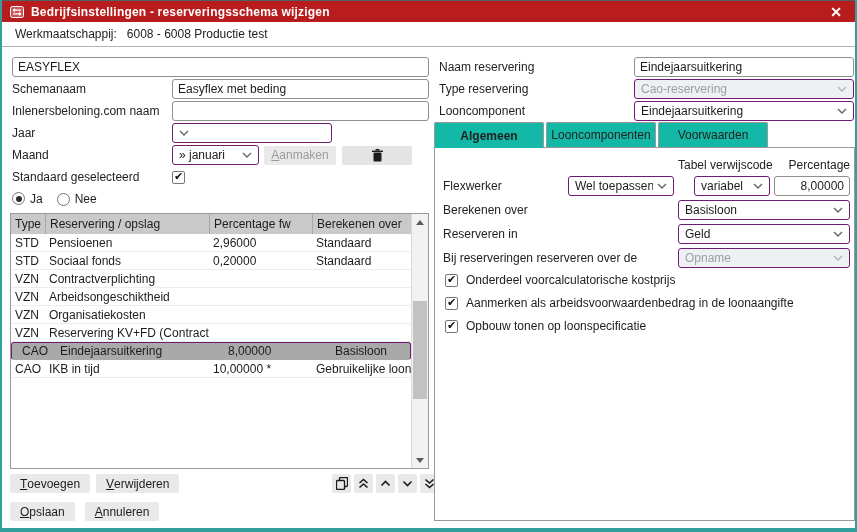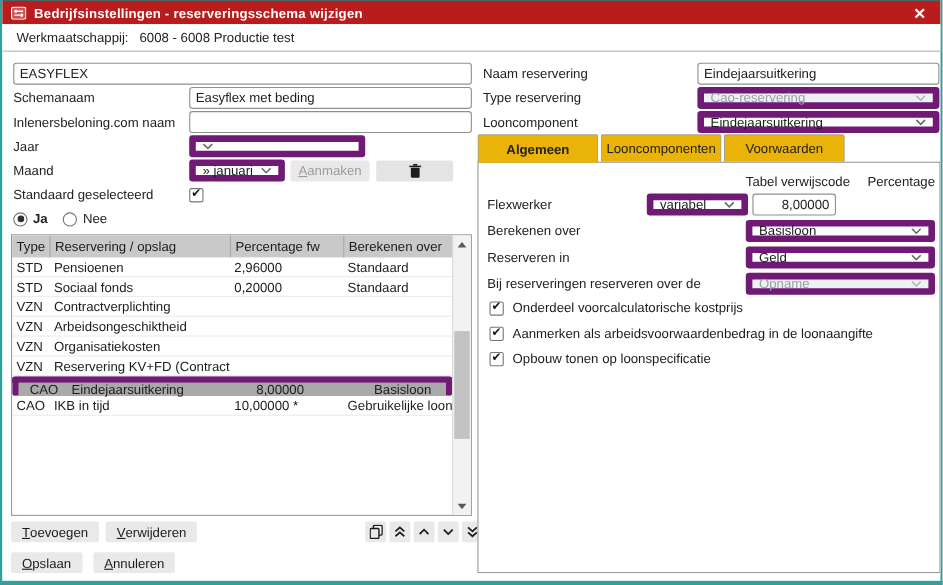--- a/index.html
+++ b/index.html
@@ -24,21 +24,21 @@
     display:flex; align-items:center; padding-left:13px; gap:10px; color:#222;
   }
 
   
   .tinput {
     height:20px; border:1px solid #8f8f8f; border-radius:3px; background:#fff;
     font-family:"Liberation Sans", sans-serif; font-size:12px; color:#1c1c1c;
     padding:0 5px; outline:none;
   }
   .sel {
-    height:20px; border:6px solid #701a75; border-radius:3px; background:#fff;
+    height:20px; border:1px solid #701a75; border-radius:3px; background:#fff;
     display:flex; align-items:center; padding:0 6px; gap:4px; cursor:default;
   }
   .sel .sv { flex:1; white-space:nowrap; overflow:hidden; }
   .sel svg { flex:none; }
   .sel.disabled { background:#eef1f3; color:#9aa0a6; }
   .btn {
     height:19px; background:#e9e9e9; border:none; border-radius:2px;
     font-family:"Liberation Sans", sans-serif; font-size:12px; color:#1c1c1c;
     padding:0 10px; display:inline-flex; align-items:center; justify-content:center; cursor:pointer;
   }
@@ -85,21 +85,21 @@
   .ibtn { width:19px; height:19px; padding:0; display:inline-flex; align-items:center; justify-content:center;
           background:#e9e9e9; border:none; border-radius:2px; cursor:pointer; }
   .btnrow2 { position:absolute; left:8px; top:502px; display:flex; gap:10px; }
 
   
   .right-form { position:absolute; left:437px; top:56px; width:415px; }
   .right-form .flabel { width:195px; }
 
   .tabs { position:absolute; left:432px; top:122px; display:flex; gap:2px; z-index:2; }
   .tab {
-    width:110px; height:25px; background:#eab308; border:1px solid #9a9a9a; border-bottom:none;
+    width:110px; height:25px; background:#14b8a6; border:1px solid #9a9a9a; border-bottom:none;
     border-radius:2px 2px 0 0; display:flex; align-items:center; justify-content:center; cursor:pointer; color:#222;
   }
   .tab.active { font-weight:bold; height:26px; position:relative; z-index:3; }
 
   .tabbox {
     position:absolute; left:432px; top:147px; width:421px; height:374px;
     border:1px solid #9a9a9a; background:#fff; z-index:1;
   }
   .colhdr { position:absolute; top:10px; color:#222; white-space:nowrap; }
   .colhdr.c1 { left:243px; }
@@ -166,21 +166,21 @@
           <rect x="0" y="1.6" width="11" height="1.4" fill="#1c1c1c"></rect>
           <rect x="3.6" y="0" width="3.8" height="1.6" fill="#1c1c1c"></rect>
         </svg>
       </button>
     </div>
     <div class="frow">
       <span class="flabel">Standaard geselecteerd</span>
       <span class="cb checked"></span>
     </div>
     <div class="frow">
-      <span style="display:inline-flex; align-items:center; gap:5px;font-weight:bold;">
+      <span style="display:inline-flex; align-items:flex-start; gap:5px;">
         <span class="radio on"></span>
         <span>Ja</span>
       </span>
       <span style="display:inline-flex; align-items:center; gap:5px; margin-left:14px;">
         <span class="radio"></span>
         <span>Nee</span>
       </span>
     </div>
   </div>
 
@@ -333,20 +333,26 @@
     <div class="tab">Looncomponenten</div>
     <div class="tab">Voorwaarden</div>
   </div>
 
   <div class="tabbox">
     <div class="colhdr c1">Tabel verwijscode</div>
     <div class="colhdr c2">Percentage</div>
 
     <div class="trow" style="top:28px; width:407px;">
       <span class="tlabel" style="width:125px;">Flexwerker</span>
+      <div class="sel" style="width:106px;">
+        <span class="sv">Wel toepassen</span>
+        <svg width="10" height="6">
+            <polyline points="1,1 5,5 9,1" fill="none" stroke="#666" stroke-width="1.4"></polyline>
+          </svg>
+      </div>
       <div class="sel" style="width:92px; margin-left:20px;">
         <span class="sv">variabel</span>
         <svg width="10" height="6">
             <polyline points="1,1 5,5 9,1" fill="none" stroke="#666" stroke-width="1.4"></polyline>
           </svg>
       </div>
       <input class="tinput" style="width: 76px; margin-left: 4px; text-align: right;" value="8,00000">
     </div>
 
     <div class="trow" style="top:52px; width:407px;">

